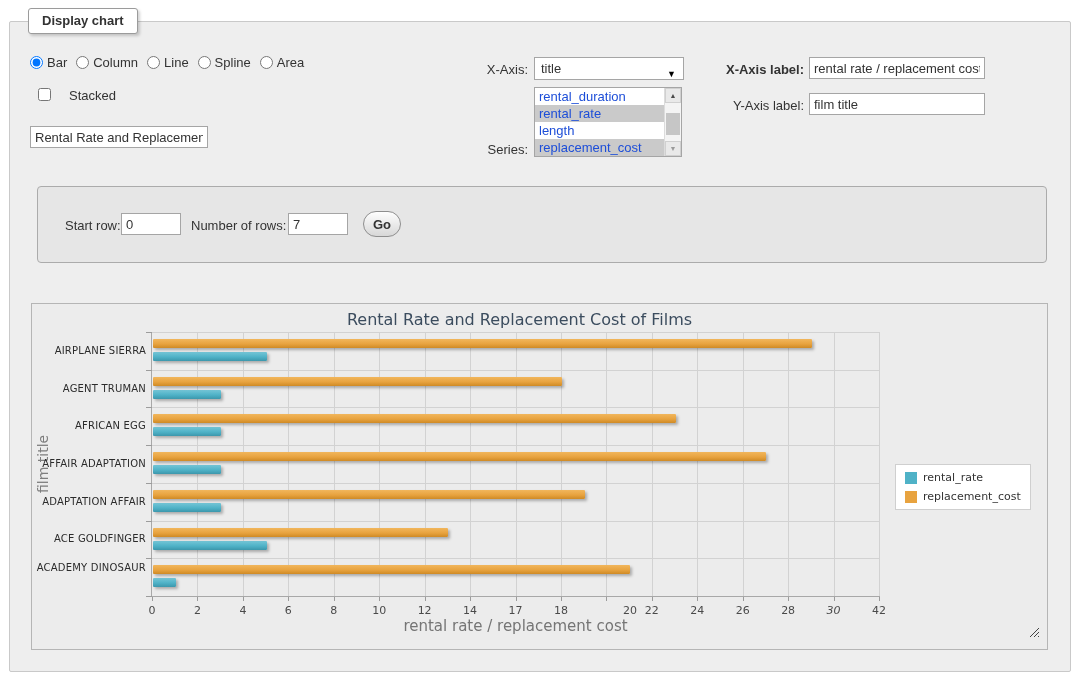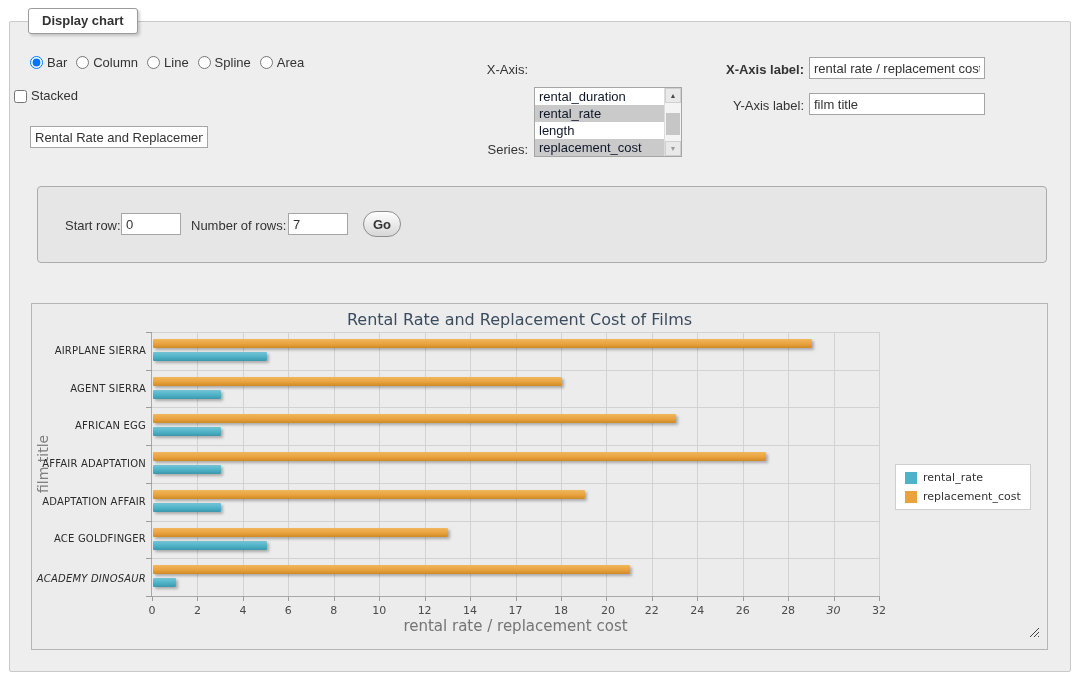--- a/index.html
+++ b/index.html
@@ -7,35 +7,35 @@
           font-family:"Liberation Sans",sans-serif;font-size:13px;color:#333;}
   .fieldset{position:absolute;left:9px;top:21px;width:1062px;height:651px;background:#eeeeee;
             border:1px solid #c9c9c9;border-radius:2px;box-sizing:border-box;}
   .legendbox{position:absolute;left:28px;top:8px;height:24px;line-height:24px;padding:0 13px;
              background:#fff;border:1px solid #9b9b9b;border-radius:3px;font-weight:bold;
              font-size:13px;color:#333;box-shadow:2px 2px 3px rgba(0,0,0,0.18);z-index:3;}
   .lbl{font-size:13px;color:#333;white-space:nowrap;}
   .radio-row{position:absolute;left:20px;top:33px;display:flex;align-items:center;gap:9px;}
   .radio-item{display:flex;align-items:center;gap:4px;cursor:pointer;}
   .radio-item input{margin:0;}
-  .stacked-row{position:absolute;left:4px;top:66px;display:flex;align-items:flex-end;gap:4px;cursor:pointer;}
+  .stacked-row{position:absolute;left:28px;top:66px;display:flex;align-items:flex-start;gap:18px;cursor:pointer;}
   .stacked-row input{margin:0;}
   .tin{border:1px solid #a5a5a5;font-size:13px;color:#333;padding:2px 4px;background:#fff;
        font-family:"Liberation Sans",sans-serif;}
   .title-input{position:absolute;left:20px;top:104px;width:168px;height:16px;}
   .x-axis-lbl{position:absolute;left:458px;top:40px;width:60px;text-align:right;}
   .selectbox{position:absolute;left:524px;top:35px;width:150px;height:23px;background:#fff;
              border:1px solid #a5a5a5;box-sizing:border-box;line-height:21px;padding-left:6px;
              cursor:default;}
   .selectbox .arrow{position:absolute;right:7px;top:6px;font-size:9px;color:#000;}
   .series-lbl{position:absolute;left:458px;top:120px;width:60px;text-align:right;}
   .listbox{position:absolute;left:524px;top:65px;width:148px;height:70px;background:#fff;
            border:1px solid #a5a5a5;box-sizing:border-box;display:flex;}
   .opts{flex:1;overflow:hidden;}
-  .opt{height:17px;line-height:17px;font-size:13px;color:#0f172a;padding-left:4px;white-space:nowrap;cursor:default;}
+  .opt{height:17px;line-height:17px;font-size:13px;color:#1d4ed8;padding-left:4px;white-space:nowrap;cursor:default;}
   .opt.sel{background:#cacaca;}
   .sbar{width:17px;background:#f4f4f4;border-left:1px solid #dcdcdc;position:relative;box-sizing:border-box;}
   .sbtn{position:absolute;left:0;width:16px;height:15px;display:flex;align-items:center;justify-content:center;
         font-size:7px;background:#e9e9e9;border:1px solid #d0d0d0;box-sizing:border-box;cursor:pointer;}
   .sbtn.up{top:0;color:#4a4a4a;}
   .sbtn.down{bottom:0;color:#9a9a9a;}
   .sthumb{position:absolute;left:1px;top:25px;width:14px;height:22px;background:#c6c6c6;cursor:pointer;}
   .xa-lbl{position:absolute;left:710px;top:40px;width:84px;text-align:right;font-weight:bold;}
   .xa-in{position:absolute;left:799px;top:35px;width:166px;height:16px;}
   .ya-lbl{position:absolute;left:710px;top:76px;width:84px;text-align:right;}
@@ -99,20 +99,24 @@
     </div>
 
     <label class="stacked-row">
       <input type="checkbox" id="stacked-cb" style="">
       <span class="lbl">Stacked</span>
     </label>
 
     <input class="tin title-input" value="Rental Rate and Replacement Cost of Films" style="">
 
     <span class="lbl x-axis-lbl">X-Axis:</span>
+    <div class="selectbox">
+      <span>title</span>
+      <span class="arrow">▼</span>
+    </div>
 
     <span class="lbl series-lbl">Series:</span>
     <div class="listbox">
       <div class="opts" id="series-opts">
           <div class="opt">rental_duration</div>
           <div class="opt sel">rental_rate</div>
           <div class="opt">length</div>
           <div class="opt sel">replacement_cost</div>
         </div>
       <div class="sbar">
@@ -192,58 +196,58 @@
         <div class="xtick" style="left: 332.188px; top: 300px;">10</div>
         <div class="tickmark" style="left: 392.625px; top: 293px; width: 1px; height: 4px;"></div>
         <div class="xtick" style="left: 377.625px; top: 300px;">12</div>
         <div class="tickmark" style="left: 438.062px; top: 293px; width: 1px; height: 4px;"></div>
         <div class="xtick" style="left: 423.062px; top: 300px;">14</div>
         <div class="tickmark" style="left: 483.5px; top: 293px; width: 1px; height: 4px;"></div>
         <div class="xtick" style="left: 468.5px; top: 300px;">17</div>
         <div class="tickmark" style="left: 528.938px; top: 293px; width: 1px; height: 4px;"></div>
         <div class="xtick" style="left: 513.938px; top: 300px;">18</div>
         <div class="tickmark" style="left: 574.375px; top: 293px; width: 1px; height: 4px;"></div>
-        <div class="xtick" style="left: 561px; top: 300px;">20</div>
+        <div class="xtick" style="left: 575px; top: 300px; text-align: right;">20</div>
         <div class="tickmark" style="left: 619.812px; top: 293px; width: 1px; height: 4px;"></div>
         <div class="xtick" style="left: 604.812px; top: 300px;">22</div>
         <div class="tickmark" style="left: 665.25px; top: 293px; width: 1px; height: 4px;"></div>
         <div class="xtick" style="left: 650.25px; top: 300px;">24</div>
         <div class="tickmark" style="left: 710.688px; top: 293px; width: 1px; height: 4px;"></div>
         <div class="xtick" style="left: 695.688px; top: 300px;">26</div>
         <div class="tickmark" style="left: 756.125px; top: 293px; width: 1px; height: 4px;"></div>
         <div class="xtick" style="left: 741.125px; top: 300px;">28</div>
         <div class="tickmark" style="left: 801.562px; top: 293px; width: 1px; height: 4px;"></div>
         <div class="xtick" style="left: 786.562px; top: 300px; font-style: italic;">30</div>
         <div class="tickmark" style="left: 847px; top: 293px; width: 1px; height: 4px;"></div>
-        <div class="xtick" style="left: 832px; top: 300px;">32</div>
+        <div class="xtick" style="left: 832px; top: 300px;">42</div>
         <div class="tickmark" style="left: 114px; top: 28px; width: 6px; height: 1px;"></div>
         <div class="tickmark" style="left: 114px; top: 65.7143px; width: 6px; height: 1px;"></div>
         <div class="tickmark" style="left: 114px; top: 103.429px; width: 6px; height: 1px;"></div>
         <div class="tickmark" style="left: 114px; top: 141.143px; width: 6px; height: 1px;"></div>
         <div class="tickmark" style="left: 114px; top: 178.857px; width: 6px; height: 1px;"></div>
         <div class="tickmark" style="left: 114px; top: 216.571px; width: 6px; height: 1px;"></div>
         <div class="tickmark" style="left: 114px; top: 254.286px; width: 6px; height: 1px;"></div>
         <div class="tickmark" style="left: 114px; top: 292px; width: 6px; height: 1px;"></div>
         <div class="cat" style="top: 40.8571px;">AIRPLANE SIERRA</div>
         <div class="bar" style="left: 121px; top: 48px; width: 113.594px; background: linear-gradient(rgb(116, 197, 214), rgb(79, 178, 199) 55%, rgb(60, 151, 172));"></div>
         <div class="bar" style="left: 121px; top: 35px; width: 658.844px; background: linear-gradient(rgb(241, 182, 92), rgb(232, 163, 63) 55%, rgb(207, 138, 37));"></div>
-        <div class="cat" style="top: 78.5714px;">AGENT SIERRA</div>
+        <div class="cat" style="top: 78.5714px;">AGENT TRUMAN</div>
         <div class="bar" style="left: 121px; top: 85.7143px; width: 68.1562px; background: linear-gradient(rgb(116, 197, 214), rgb(79, 178, 199) 55%, rgb(60, 151, 172));"></div>
         <div class="bar" style="left: 121px; top: 72.7143px; width: 408.938px; background: linear-gradient(rgb(241, 182, 92), rgb(232, 163, 63) 55%, rgb(207, 138, 37));"></div>
         <div class="cat" style="top: 116.286px;">AFRICAN EGG</div>
         <div class="bar" style="left: 121px; top: 123.429px; width: 68.1562px; background: linear-gradient(rgb(116, 197, 214), rgb(79, 178, 199) 55%, rgb(60, 151, 172));"></div>
         <div class="bar" style="left: 121px; top: 110.429px; width: 522.531px; background: linear-gradient(rgb(241, 182, 92), rgb(232, 163, 63) 55%, rgb(207, 138, 37));"></div>
         <div class="cat" style="top: 154px;">AFFAIR ADAPTATION</div>
         <div class="bar" style="left: 121px; top: 161.143px; width: 68.1562px; background: linear-gradient(rgb(116, 197, 214), rgb(79, 178, 199) 55%, rgb(60, 151, 172));"></div>
         <div class="bar" style="left: 121px; top: 148.143px; width: 613.406px; background: linear-gradient(rgb(241, 182, 92), rgb(232, 163, 63) 55%, rgb(207, 138, 37));"></div>
         <div class="cat" style="top: 191.714px;">ADAPTATION AFFAIR</div>
         <div class="bar" style="left: 121px; top: 198.857px; width: 68.1562px; background: linear-gradient(rgb(116, 197, 214), rgb(79, 178, 199) 55%, rgb(60, 151, 172));"></div>
         <div class="bar" style="left: 121px; top: 185.857px; width: 431.656px; background: linear-gradient(rgb(241, 182, 92), rgb(232, 163, 63) 55%, rgb(207, 138, 37));"></div>
         <div class="cat" style="top: 229.429px;">ACE GOLDFINGER</div>
         <div class="bar" style="left: 121px; top: 236.571px; width: 113.594px; background: linear-gradient(rgb(116, 197, 214), rgb(79, 178, 199) 55%, rgb(60, 151, 172));"></div>
         <div class="bar" style="left: 121px; top: 223.571px; width: 295.344px; background: linear-gradient(rgb(241, 182, 92), rgb(232, 163, 63) 55%, rgb(207, 138, 37));"></div>
-        <div class="cat" style="top: 269px; font-style: italic;">ACADEMY DINOSAUR</div>
+        <div class="cat" style="top: 258px;">ACADEMY DINOSAUR</div>
         <div class="bar" style="left: 121px; top: 274.286px; width: 22.7188px; background: linear-gradient(rgb(116, 197, 214), rgb(79, 178, 199) 55%, rgb(60, 151, 172));"></div>
         <div class="bar" style="left: 121px; top: 261.286px; width: 477.094px; background: linear-gradient(rgb(241, 182, 92), rgb(232, 163, 63) 55%, rgb(207, 138, 37));"></div>
       </div>
 
   </div>
 </div>
 
 </body></html>

